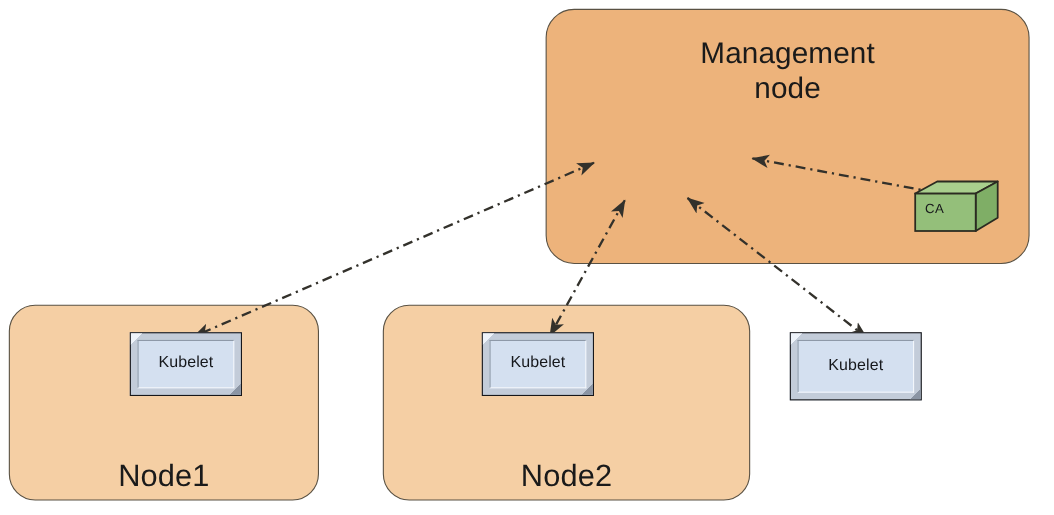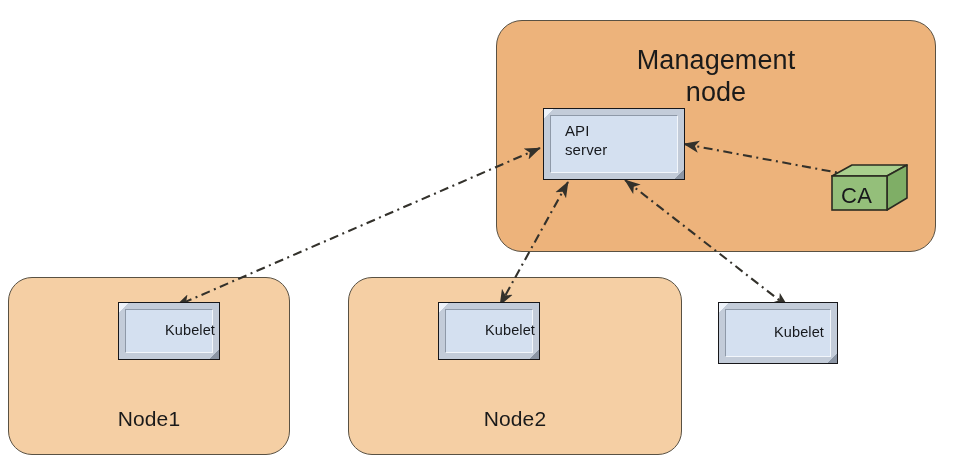--- a/index.html
+++ b/index.html
@@ -50,22 +50,22 @@
     font-weight: 400;
     line-height: 1.18;
     letter-spacing: 0.1px;
     white-space: pre-line;
   }
   .mgmt-title {
     top: 24px;
     font-size: 27px;
   }
   .node-title {
-    bottom: 22px;
-    font-size: 21px;
+    bottom: 5px;
+    font-size: 28px;
   }
 
   
   .bevel-box {
     position: absolute;
     box-sizing: border-box;
     border: 1.5px solid #17171a;
     background: #c3ccd9;
     padding: 6px;
   }
@@ -105,29 +105,28 @@
     font-size: 15px;
     line-height: 1.24;
     white-space: pre-line;
     letter-spacing: 0.1px;
   }
   .api-label   { font-size: 15px; }
   .kubelet-label {
     font-size: 14.5px;
     width: 100%;
     text-align: center;
-    padding-left: 21px;
   }
 
   
   .ca-label {
     position: absolute;
     z-index: 4;
     color: #17181b;
-    font-size: 22px;
+    font-size: 12px;
     letter-spacing: 0.3px;
   }
 </style>
 </head>
 <body>
 
 <div id="diagram-root">
 
   <svg class="svg-layer layer-edges" viewBox="0 0 958 468">
     <defs>
@@ -141,30 +140,25 @@
 
     <path d="M 540,148 L 176,306" fill="none" stroke="#33312b" stroke-width="2.1" stroke-dasharray="9,4.5,2,4.5" marker-start="url(#ah-start)" marker-end="url(#ah)"></path>
 
     <path d="M 568,182 L 500,305" fill="none" stroke="#33312b" stroke-width="2.1" stroke-dasharray="9,4.5,2,4.5" marker-start="url(#ah-start)" marker-end="url(#ah)"></path>
 
     <path d="M 625,180 L 788,307" fill="none" stroke="#33312b" stroke-width="2.1" stroke-dasharray="9,4.5,2,4.5" marker-start="url(#ah-start)" marker-end="url(#ah)"></path>
 
     <path d="M 684,144 L 861,177" fill="none" stroke="#33312b" stroke-width="2.1" stroke-dasharray="9,4.5,2,4.5" marker-start="url(#ah-start)" marker-end="url(#ah)"></path>
   </svg>
 
-  <div class="container-box mgmt-box" style="left:496px; top:8px; width:440px; height:232px;margin-top:12px;">
+  <div class="container-box mgmt-box" style="left:496px; top:8px; width:440px; height:232px;">
     <div class="container-title mgmt-title">Management
 node</div>
   </div>
 
-  <div class="bevel-box" style="left:543px; top:108px; width:142px; height:72px; z-index:3;">
-    <div class="bevel-inner"></div>
-    <div class="bevel-label api-label" style="left:21px; top:13px;">API
-server</div>
-  </div>
 
   <svg class="svg-layer layer-boxes" viewBox="0 0 958 468" style="pointer-events:none;">
     <g style="pointer-events:auto;">
 
       <path d="M 832,176 L 852,165 L 907,165 L 887,176 Z" fill="#a9cf8d" stroke="#2b2b21" stroke-width="1.6" stroke-linejoin="round"></path>
 
       <path d="M 887,176 L 907,165 L 907,198 L 887,210 Z" fill="#7fae66" stroke="#2b2b21" stroke-width="1.6" stroke-linejoin="round"></path>
 
       <rect x="832" y="176" width="55" height="34" fill="#94bf7a" stroke="#2b2b21" stroke-width="1.6"></rect>
     </g>

